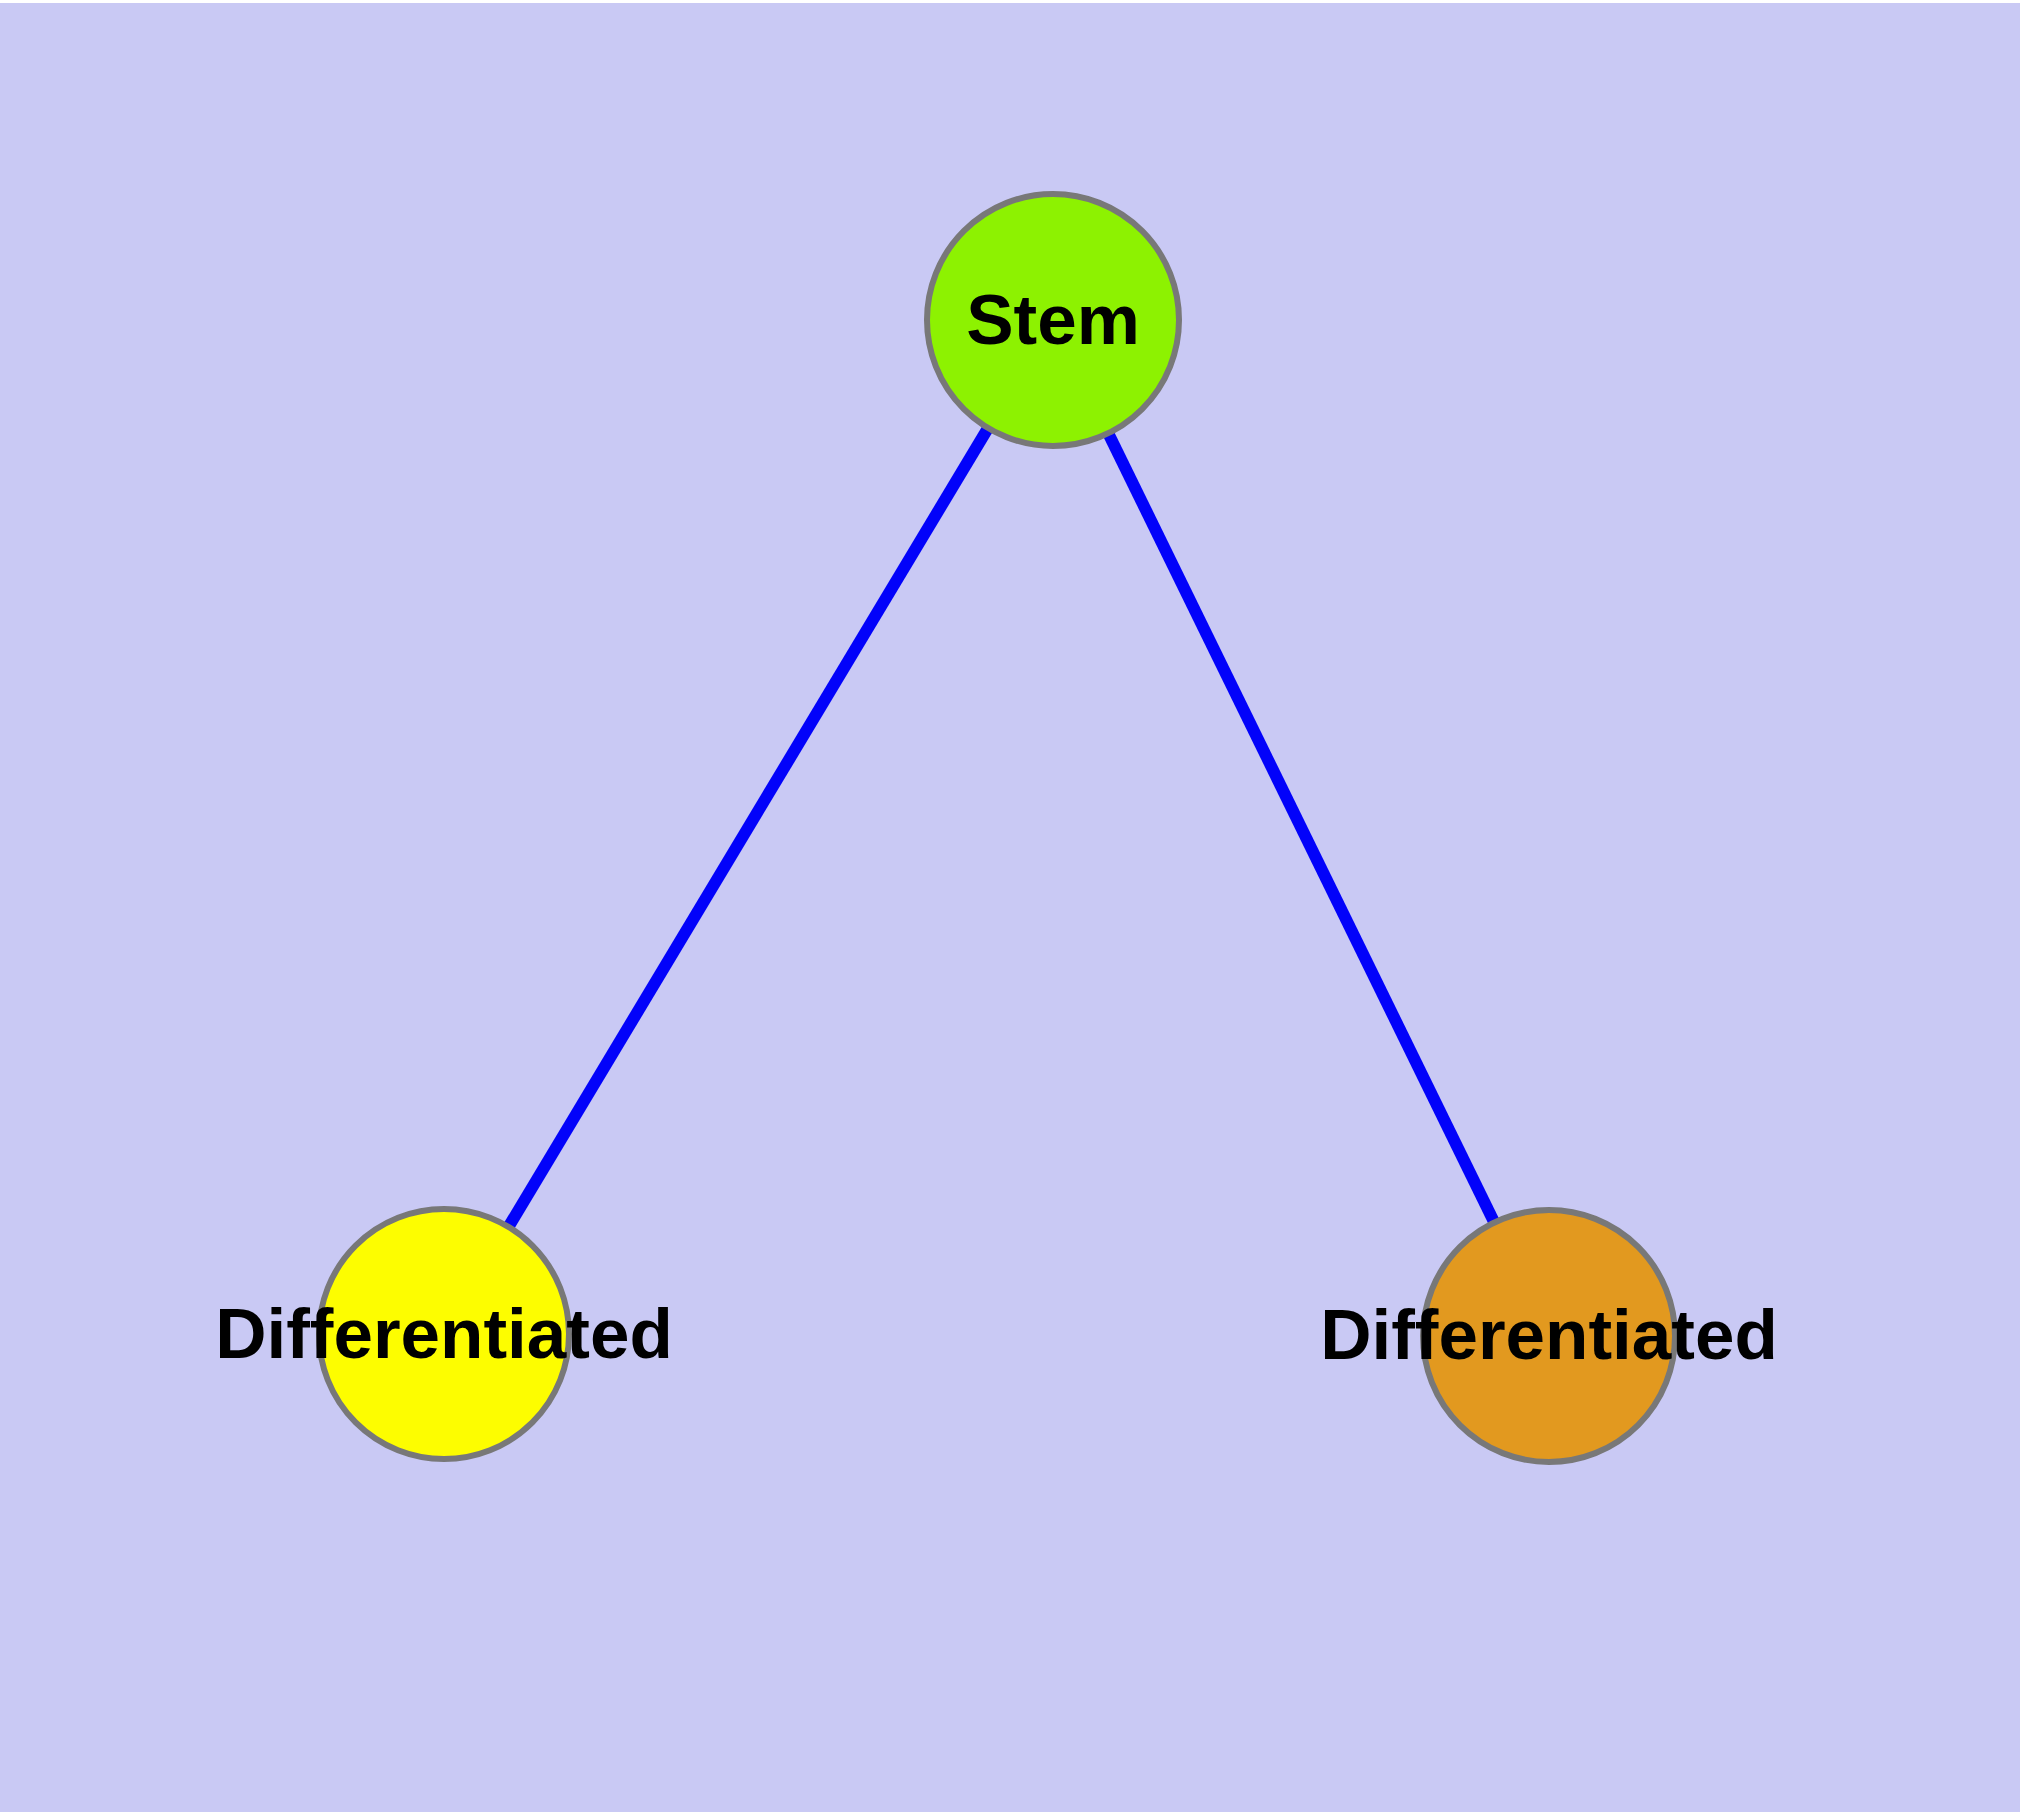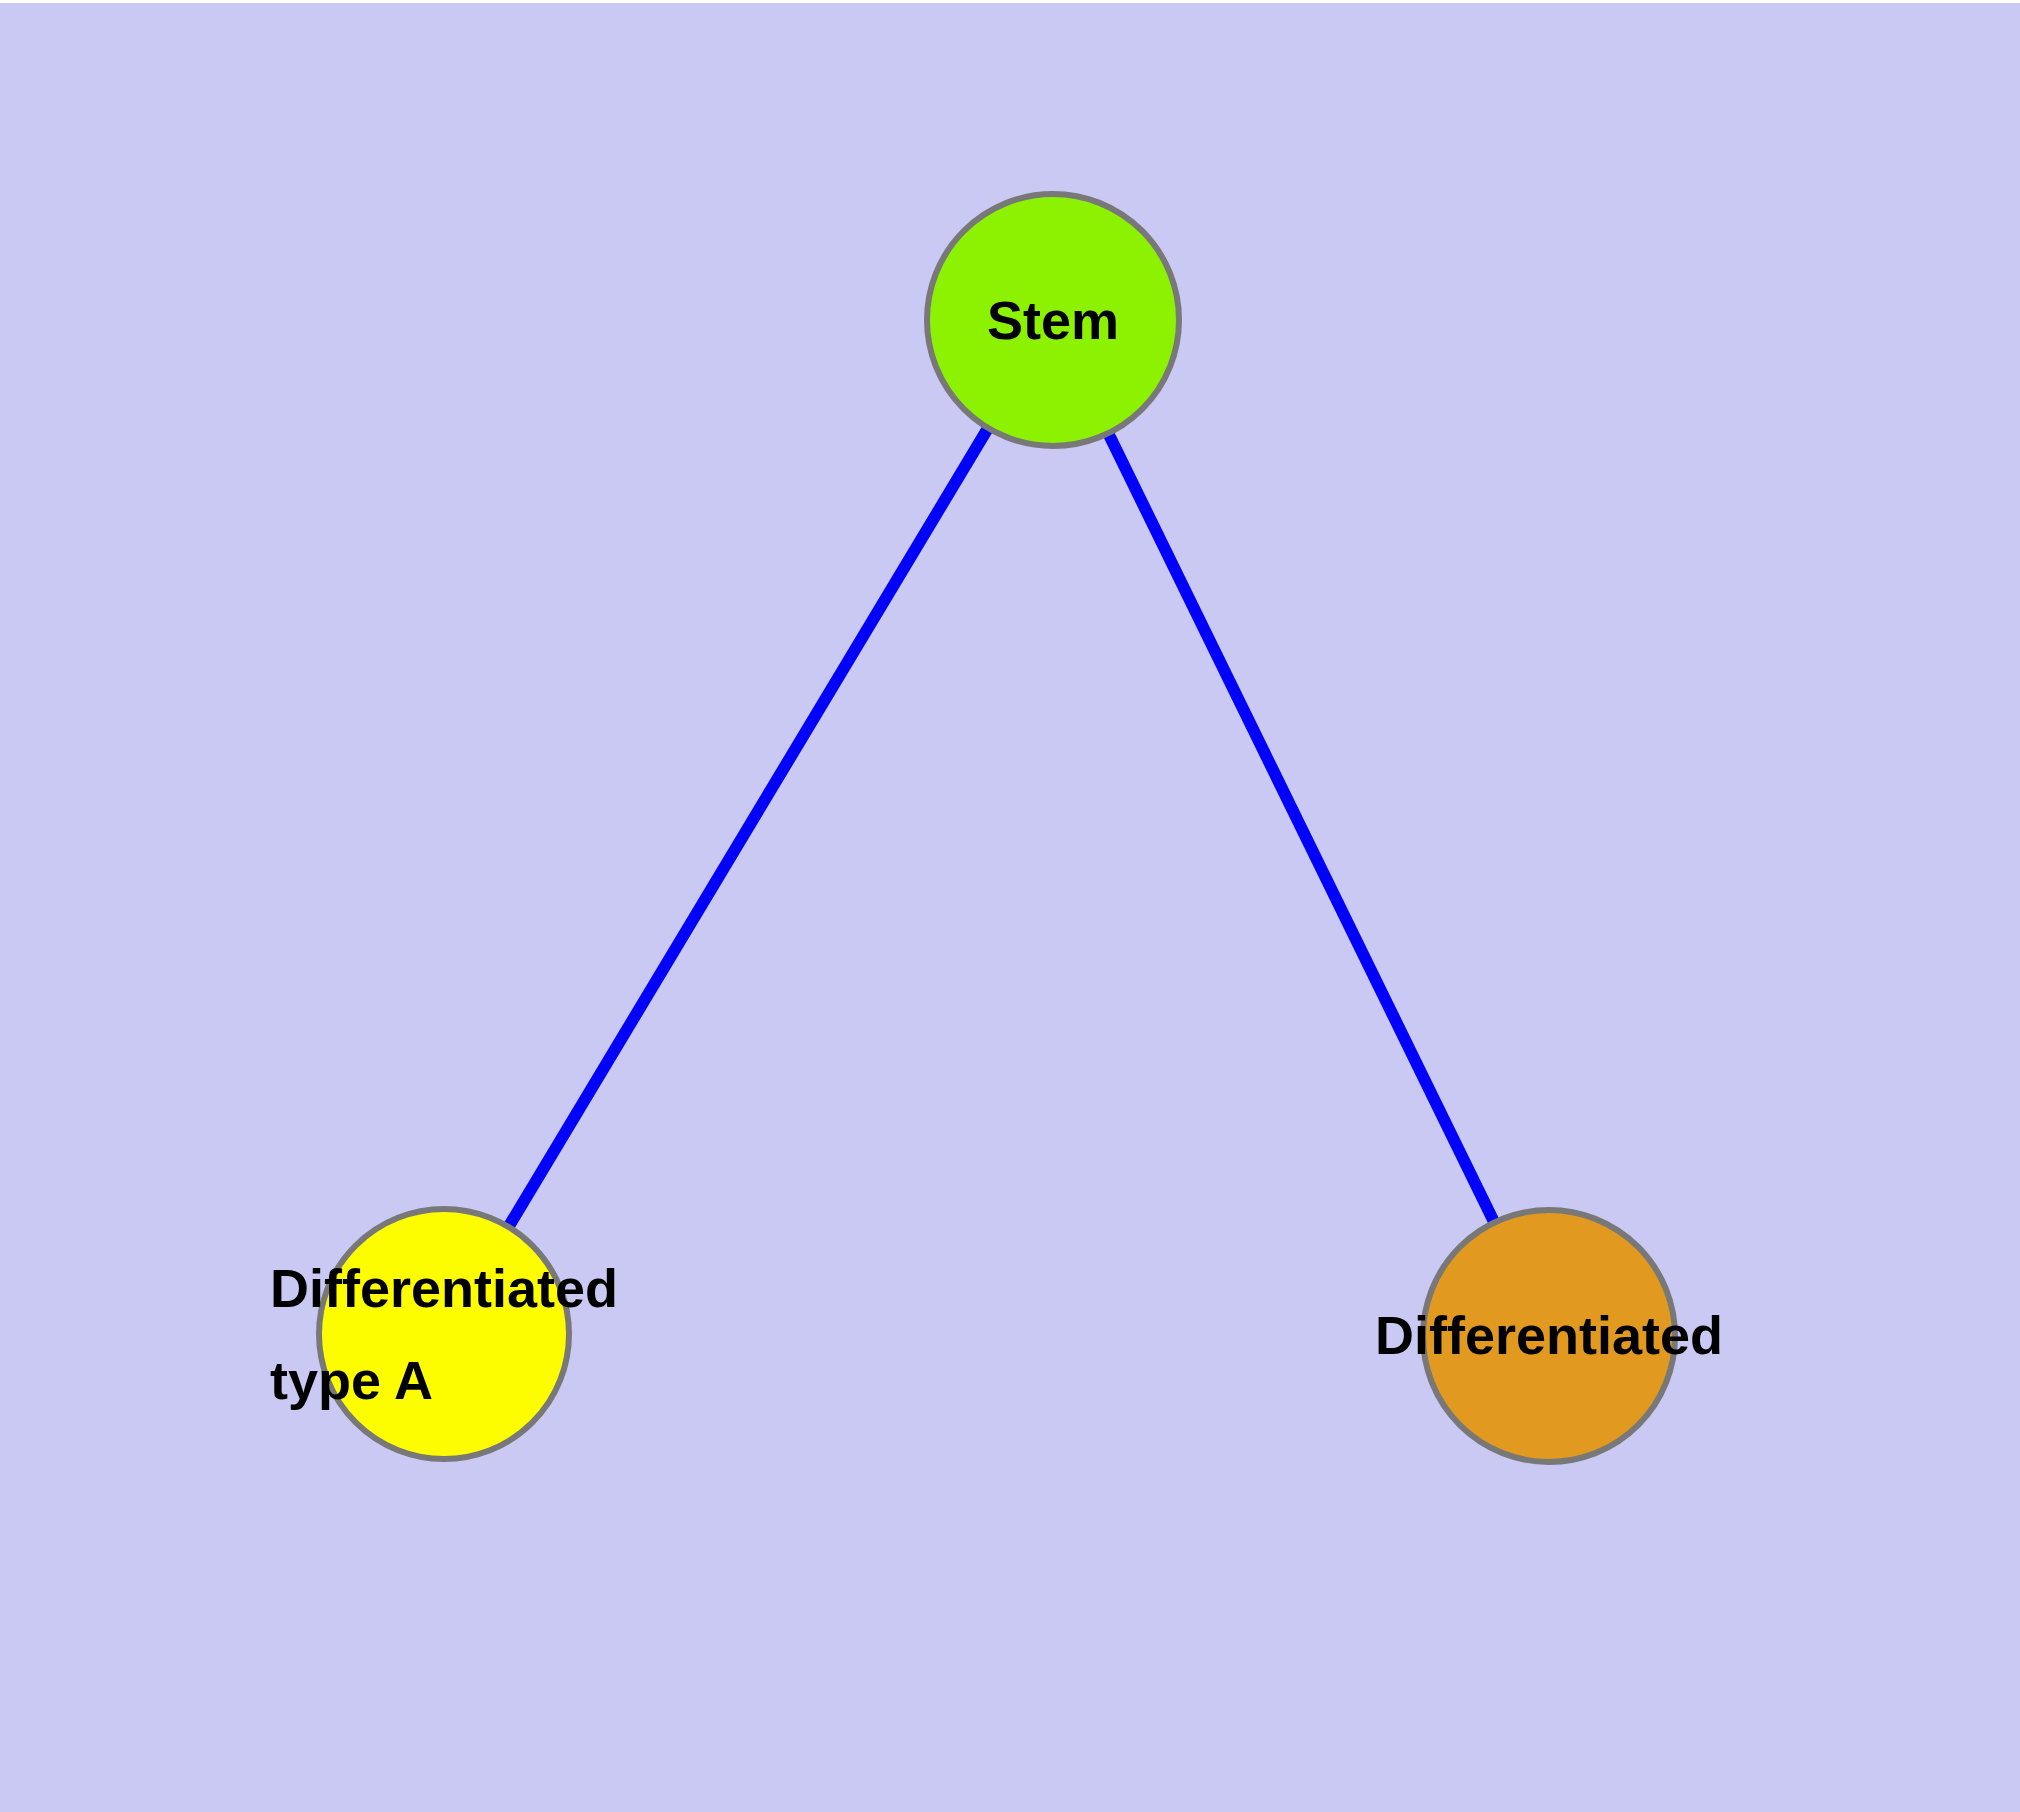--- a/index.html
+++ b/index.html
@@ -32,24 +32,24 @@
   }
   .node-circle {
     position: absolute;
     box-sizing: border-box;
     border-style: solid;
     border-radius: 50%;
   }
   .node-label {
     position: absolute;
     transform: translate(-50%, -50%);
-    text-align: left;
+    text-align: right;
     white-space: nowrap;
     font-weight: bold;
-    font-size: 54px;
+    font-size: 71px;
     line-height: 92px;
     letter-spacing: 0;
   }
 </style>
 </head>
 <body>
 
 <div class="page" style="background: rgb(255, 255, 255);">
   <div class="canvas" style="background: rgb(201, 201, 244);">
 
@@ -61,21 +61,20 @@
     <div class="node-circle" style="left: 924px; top: 188px; width: 258px; height: 258px; background: rgb(141, 242, 1); border-color: rgb(120, 120, 120); border-width: 6px;"></div>
     <div class="node-circle" style="left: 316px; top: 1203px; width: 256px; height: 256px; background: rgb(253, 253, 0); border-color: rgb(120, 120, 120); border-width: 6px;"></div>
     <div class="node-circle" style="left: 1420px; top: 1204px; width: 258px; height: 258px; background: rgb(226, 153, 31); border-color: rgb(120, 120, 120); border-width: 6px;"></div>
 
     <div class="node-label" style="left: 1053px; top: 317px; color: rgb(0, 0, 0);">
       <div>Stem</div>
     </div>
 
     <div class="node-label" style="left: 444px; top: 1331px; color: rgb(0, 0, 0);">
       <div>Differentiated</div>
-      <div>type A</div>
     </div>
 
     <div class="node-label" style="left: 1549px; top: 1332px; color: rgb(0, 0, 0);">
       <div>Differentiated</div>
     </div>
 
   </div>
 </div>
 
 

